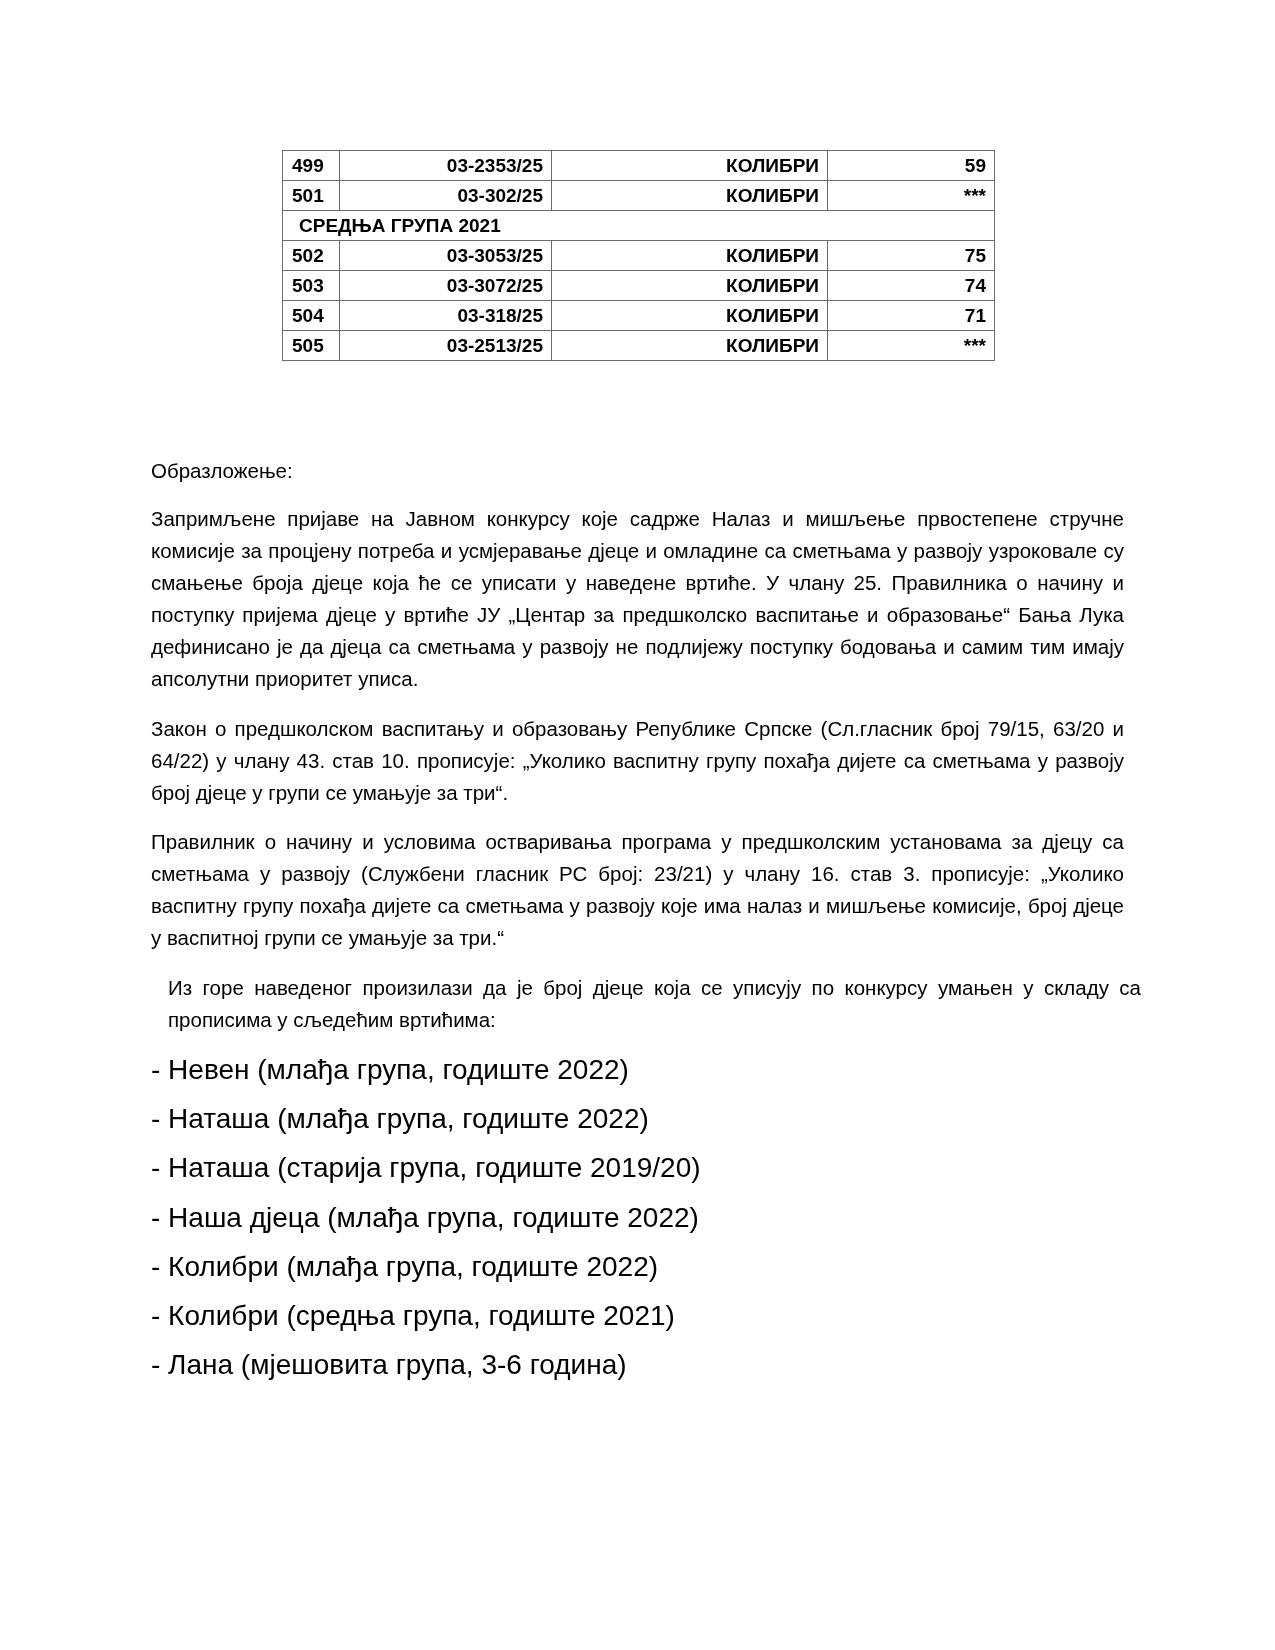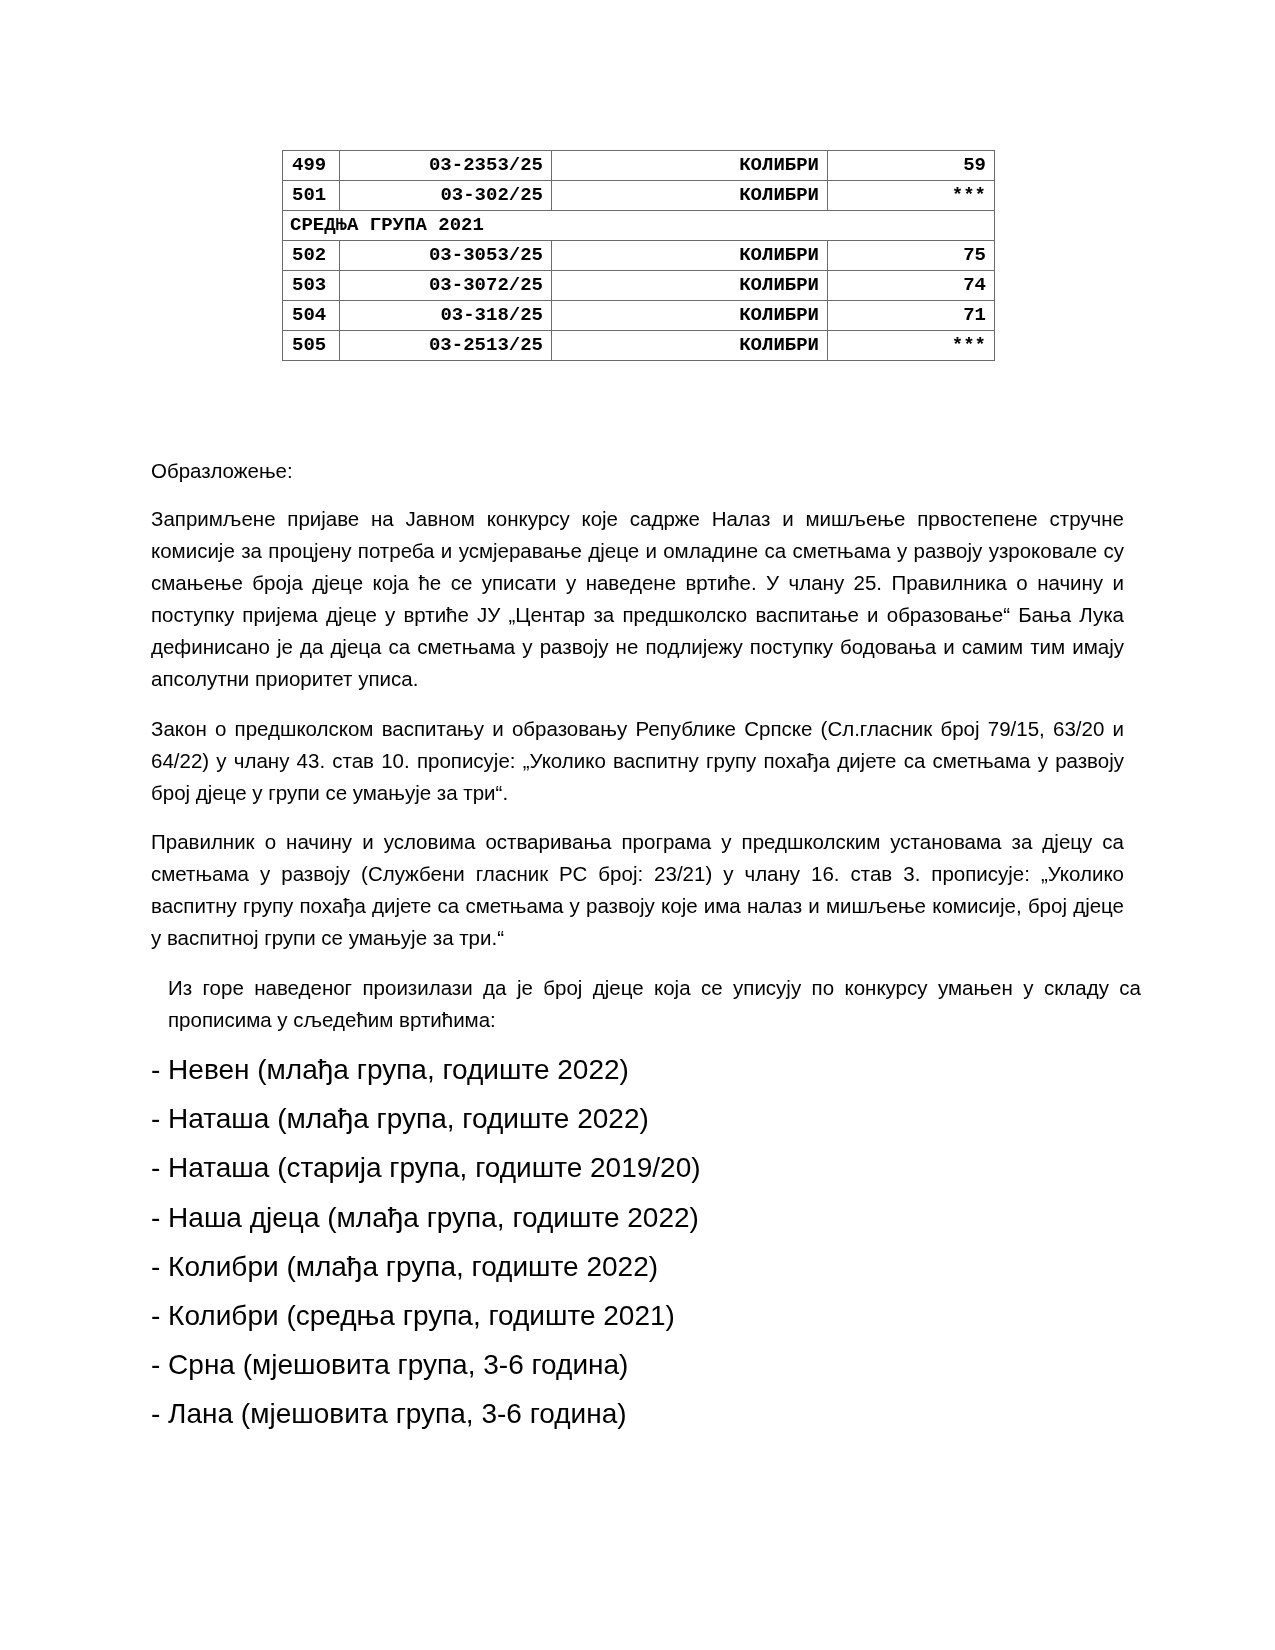--- a/index.html
+++ b/index.html
@@ -1,25 +1,25 @@
 <!DOCTYPE html>
 <html><head>
 <meta charset="utf-8">
 <style>
   html, body { margin: 0; padding: 0; background: #ffffff; }
   body { width: 1275px; height: 1650px; position: relative; overflow: hidden;
          font-family: "Liberation Sans", "DejaVu Sans", sans-serif; color: #000; }
   .table-wrap { position: absolute; left: 282px; top: 150px; width: 712px; }
   table { border-collapse: collapse; width: 712px; table-layout: fixed; }
   td { border: 1.5px solid #6b6b6b; height: 29px; padding: 0 8px; font-weight: bold;
-       font-size: 19px; line-height: 29px; white-space: nowrap; overflow: hidden; font-family: Liberation Mono, monospace; }
+       font-size: 19px; line-height: 29px; white-space: nowrap; overflow: hidden; }
   col.c1 { width: 57px; } col.c2 { width: 212px; } col.c3 { width: 276px; } col.c4 { width: 167px; }
   td.num { text-align: left; padding-left: 9px; }
   td.center { text-align: right; }
-  td.group { text-align: left; padding-left: 7px; }
+  td.group { text-align: left; padding-left: 16px; }
   .text { position: absolute; left: 151px; width: 973px; font-size: 20.5px; line-height: 32px; }
   .heading { top: 455px; }
   p.para { margin: 0; text-align: justify; }
   .p1 { position: absolute; left: 151px; width: 973px; top: 503px; }
   .p2 { position: absolute; left: 151px; width: 973px; top: 713px; }
   .p3 { position: absolute; left: 151px; width: 973px; top: 826px; }
   .p4 { position: absolute; left: 168px; width: 973px; top: 972px; }
   .list { position: absolute; left: 151px; top: 1054px; margin: 0; padding: 0; list-style: none; }
   .list li { font-size: 28px; line-height: 32px; height: 49.2px; }
 </style>
@@ -93,15 +93,14 @@
   <p class="para">Из горе наведеног произилази да је број дјеце која се уписују по конкурсу умањен у складу са прописима у сљедећим вртићима:</p>
 </div>
 
 <ul class="list">
   <li>- Невен (млађа група, годиште 2022)</li>
   <li>- Наташа (млађа група, годиште 2022)</li>
   <li>- Наташа (старија група, годиште 2019/20)</li>
   <li>- Наша дјеца (млађа група, годиште 2022)</li>
   <li>- Колибри (млађа група, годиште 2022)</li>
   <li>- Колибри (средња група, годиште 2021)</li>
-  <li>- Срна (мјешовита група, 3-6 година)</li>
   <li>- Лана (мјешовита група, 3-6 година)</li>
 </ul>
 
 </body></html>

